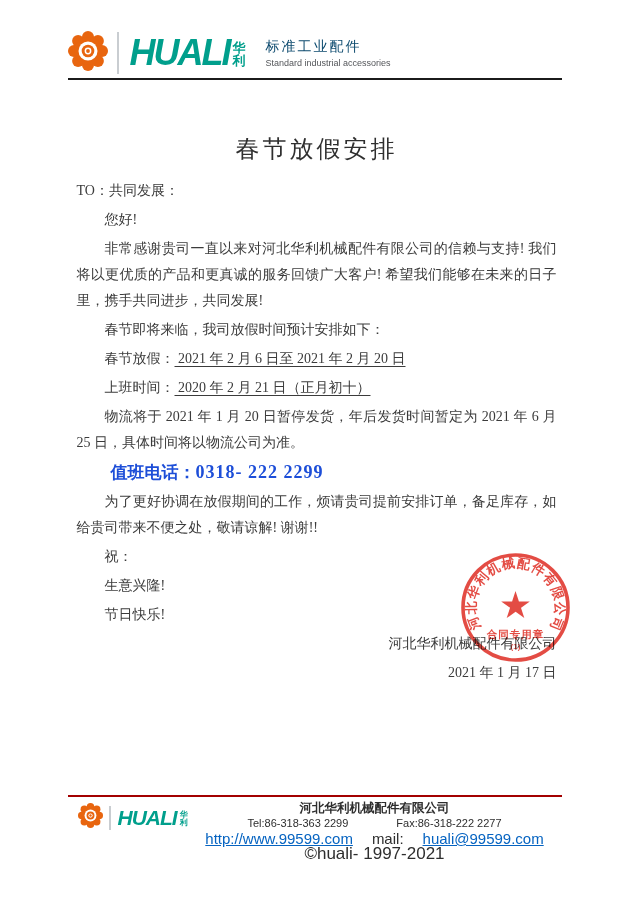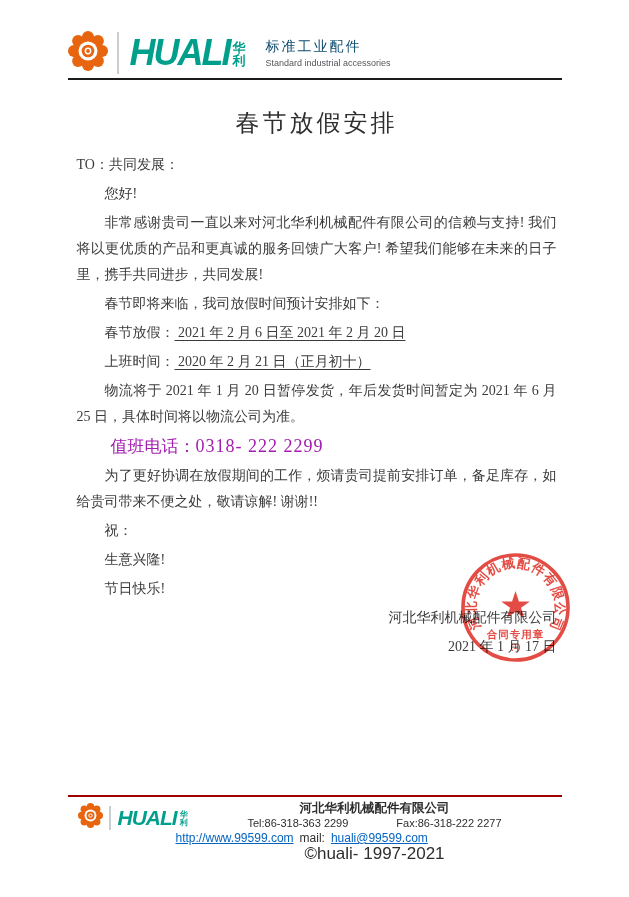--- a/index.html
+++ b/index.html
@@ -72,28 +72,28 @@
     font-family: "DejaVu Serif", "Liberation Serif", serif;
   }
   .doc-body p { line-height: 26px; margin: 0 0 3px 0; }
   .indent { text-indent: 2em; }
   .justify { text-align: justify; }
   .uline {
     text-decoration: underline;
     text-underline-offset: 3px;
     white-space: pre;
   }
-  .doc-title-wrap { margin-bottom: 10px; }
+  .doc-title-wrap { margin-bottom: 10px; margin-top: 26px; }
   .duty-line {
     line-height: 30px;
     margin: 3px 0 6px 0;
     text-indent: 2em;
-    font-weight: normal;
+    font-weight: bold;
     font-size: 17px;
-    color: #a21caf;
+    color: #1d4ed8;
   }
   .duty-number { font-size: 18px; letter-spacing: 1px; }
   .sign-right { text-align: right; }
 
   
   .stamp {
     position: absolute;
     left: 448px; top: 551px;
     width: 113px; height: 113px;
     opacity: 0.88;
@@ -121,22 +121,22 @@
     text-align: center;
     font-family: "Liberation Sans", sans-serif;
     color: #2e2e2e;
   }
   .footer-company { font-size: 12.5px; line-height: 16px; font-weight: bold; }
   .footer-telfax {
     display: flex; justify-content: center; gap: 48px;
     font-size: 11px; line-height: 15px;
   }
   .footer-links {
-    display: flex; align-items: baseline; gap: 6px;
-    font-size: 12px; line-height: 15px;
+    display: flex; justify-content: center; align-items: baseline; gap: 19px;
+    font-size: 15px; line-height: 15px;
   }
   .footer-links a { color: #0563c1; text-decoration: underline; cursor: pointer; }
   .footer-copy { font-size: 17px; line-height: 15px; }
 </style>
 </head>
 <body>
 
 <div class="page">
 
   <div class="header">

